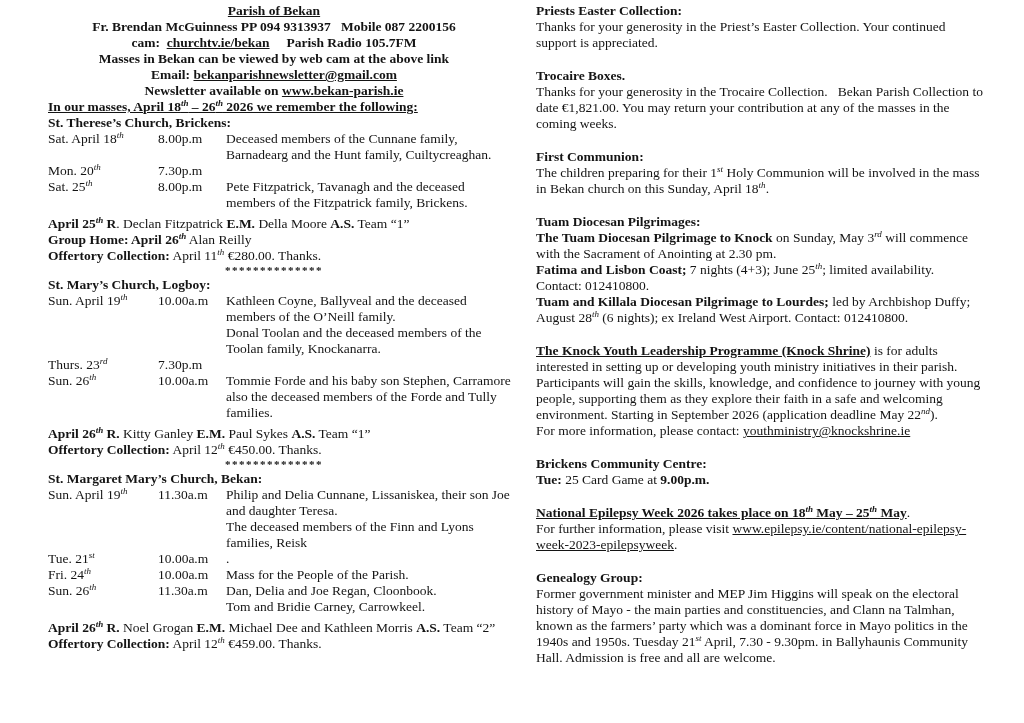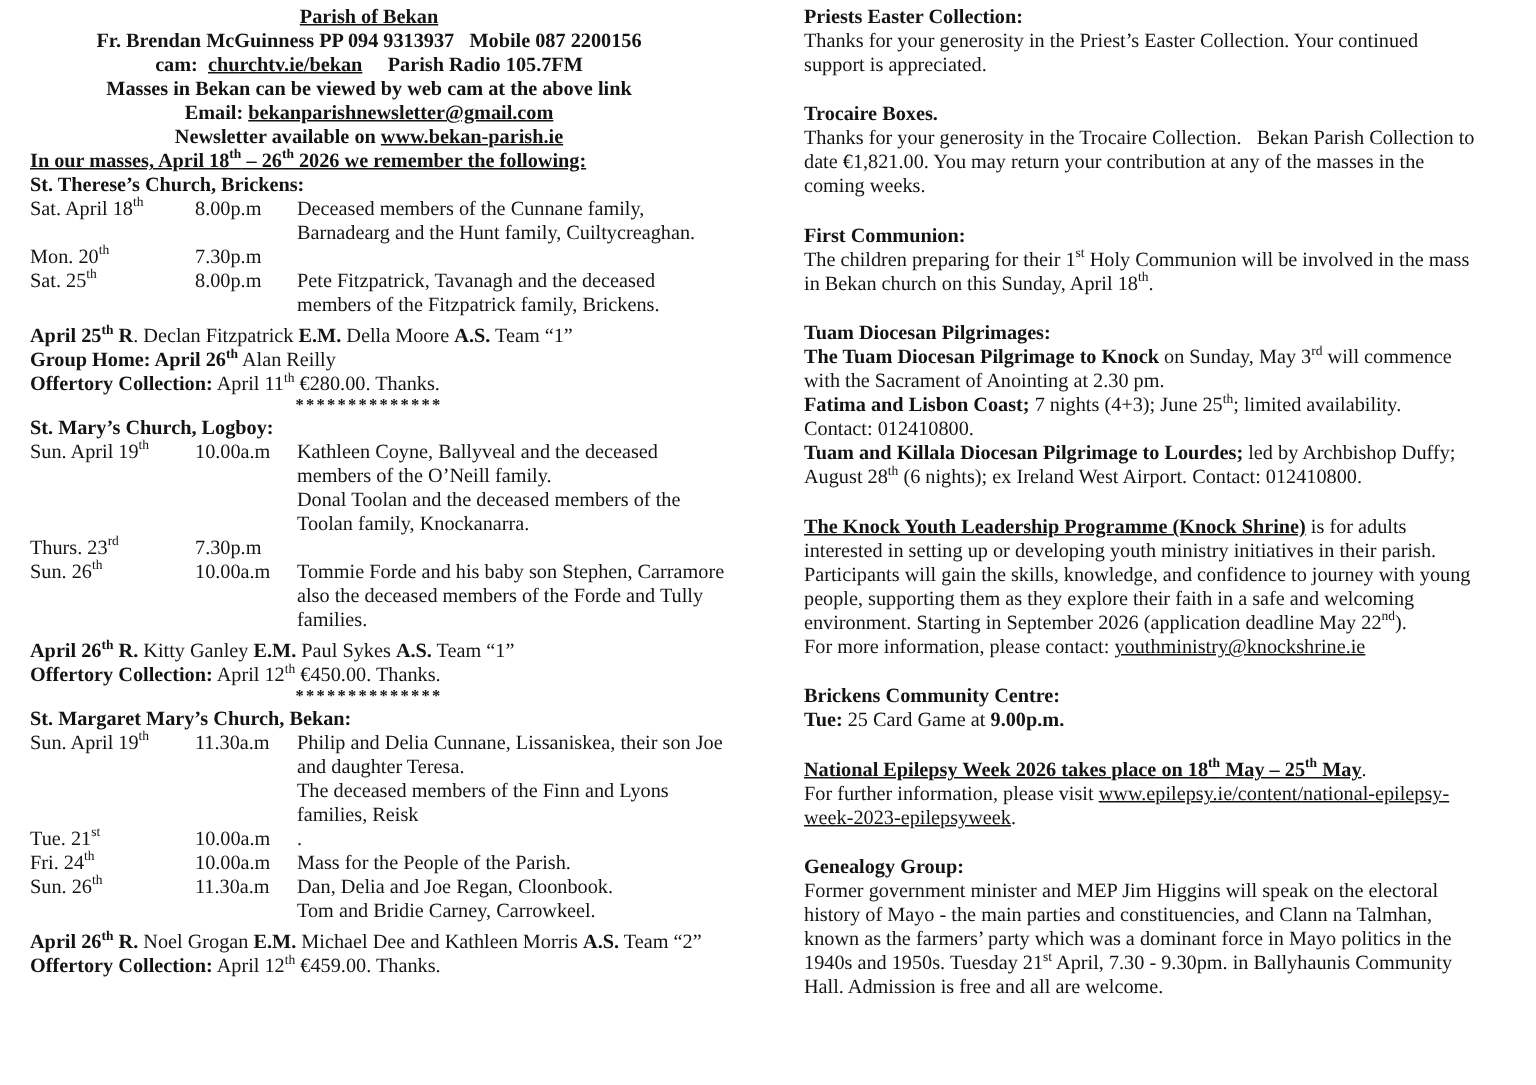--- a/index.html
+++ b/index.html
@@ -1,33 +1,33 @@
 <!DOCTYPE html>
 <html><head>
 <meta charset="utf-8">
 <style>
   html,body{margin:0;padding:0;background:#e8e8e8;}
   .page{position:relative;width:1024px;height:723px;background:#ffffff;color:#141414;
         font-family:"Liberation Serif","DejaVu Serif",serif;font-size:13.5px;line-height:16px;
         overflow:hidden;}
   .col{position:absolute;top:3px;}
-  .col-left{left:20px;width:482px;}
+  .col-left{left:48px;width:482px;}
   .col-right{left:536px;width:472px;}
   .line{white-space:pre;}
   .hdr{width:452px;text-align:center;font-weight:bold;}
   .remember{font-weight:bold;text-decoration:underline;}
   .sec-h{font-weight:bold;position:relative;white-space:pre;}
   .mrow{display:flex;}
   .c-date{width:110px;flex:none;white-space:pre;}
   .c-time{width:68px;flex:none;white-space:pre;}
   .c-desc{flex:1;}
   .notes{margin-top:5px;}
   .stars{width:452px;text-align:center;font-weight:bold;font-size:11px;line-height:13px;letter-spacing:1.5px;}
   .nsec{margin-bottom:17px;}
-  sup{font-size:9px;line-height:0;vertical-align:super;}
+  sup{font-size:9px;line-height:0;vertical-align:super;font-style:italic;}
   u.lnk{text-decoration:underline;cursor:pointer;}
 </style>
 </head>
 <body>
 
 <div class="page">
   <div class="col col-left">
     <div class="hdr">
         <div class="line"><u>Parish of Bekan</u></div>
         <div class="line">Fr. Brendan McGuinness PP 094 9313937   Mobile 087 2200156</div>

